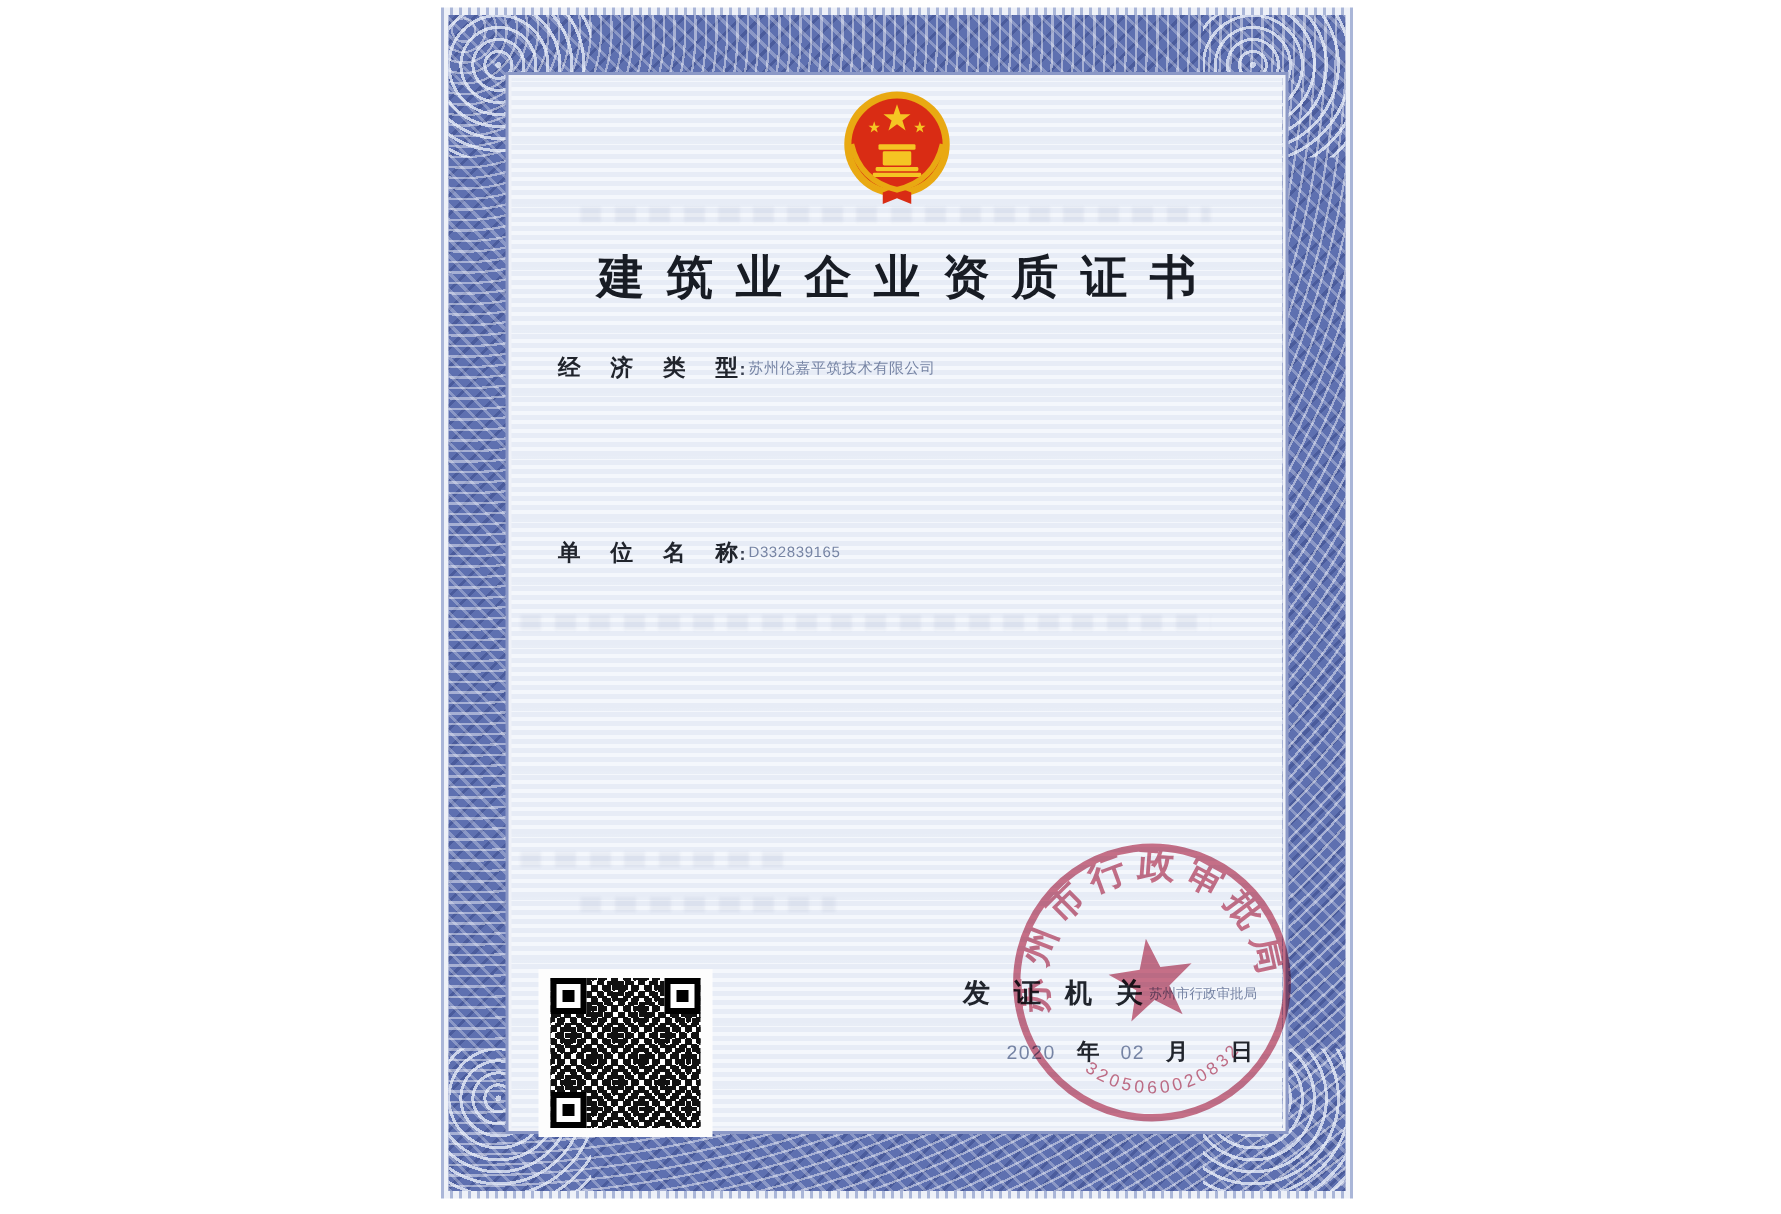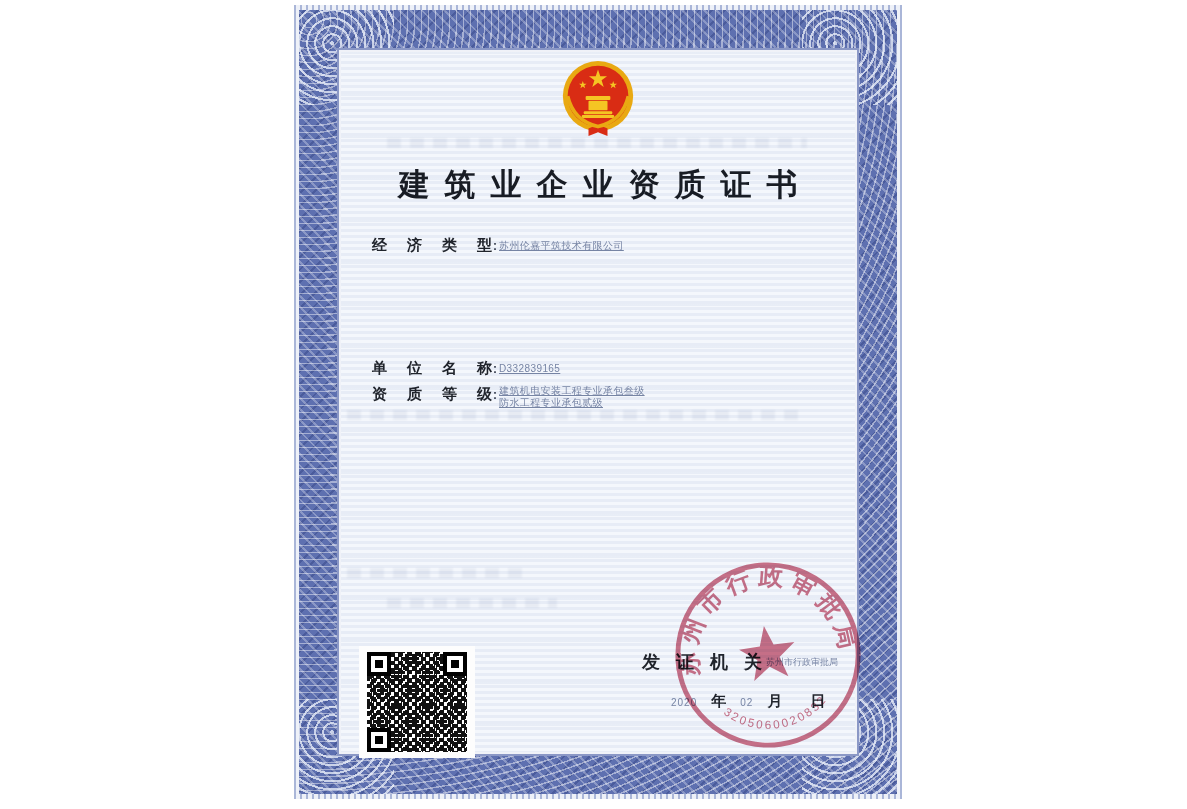--- a/index.html
+++ b/index.html
@@ -26,21 +26,21 @@
   
   .emblem{position:absolute;left:50%;top:6px;margin-left:-38px;width:76px;height:80px;}
   
   .title{position:absolute;left:0;right:0;top:112px;text-align:center;
          font-size:31px;font-weight:700;color:#181c24;letter-spacing:15px;text-indent:15px;}
   
   .row{position:absolute;left:31px;right:20px;white-space:nowrap;height:20px;}
   .lbl{display:inline-block;width:120px;font-size:15px;font-weight:700;color:#20242c;
        text-align:justify;text-align-last:justify;vertical-align:middle;}
   .colon{font-size:12px;font-weight:700;color:#3a4152;margin:0 2px 0 1px;vertical-align:middle;}
-  .val{font-size:10px;color:#7684a4;letter-spacing:.4px;vertical-align:middle;text-decoration:underline;}
+  .val{font-size:10px;color:#7684a4;letter-spacing:.4px;vertical-align:middle;}
   .rgroup{position:absolute;left:235px;top:0;white-space:nowrap;}
   .lbl-r{display:inline-block;width:148px;font-size:15px;font-weight:700;color:#20242c;
          text-align:justify;text-align-last:justify;vertical-align:middle;}
   .val-block{display:inline-block;vertical-align:top;}
   .val-block .val{display:block;line-height:12px;}
   
   .ghost{position:absolute;height:10px;opacity:.12;filter:blur(1px);pointer-events:none;
          background:repeating-linear-gradient(90deg,#8d99b8 0 14px,transparent 14px 23px);}
   
   .qr-patch{position:absolute;left:18px;top:594px;width:116px;height:112px;background:#fdfdfd;}
@@ -50,21 +50,21 @@
       image-rendering:pixelated;}
   .finder{position:absolute;width:16px;height:16px;border:4px solid #000;background:#fff;}
   .finder::after{content:"";position:absolute;left:4px;top:4px;width:8px;height:8px;background:#000;}
   .f-tl{left:0;top:0}.f-tr{right:0;top:0}.f-bl{left:0;bottom:0}
   
   .issue-org{position:absolute;left:301px;top:598px;white-space:nowrap;}
   .issue-lbl{display:inline-block;width:120px;font-size:18px;font-weight:700;color:#20242c;
              text-align:justify;text-align-last:justify;vertical-align:middle;}
   .issue-val{font-size:9px;color:#7684a4;margin-left:4px;vertical-align:middle;}
   .date-row{position:absolute;left:330px;top:640px;white-space:nowrap;font-size:15px;font-weight:700;color:#20242c;}
-  .date-num{font-size:10px;font-weight:400;color:#7684a4;letter-spacing:1px;}
+  .date-num{font-size:13px;font-weight:400;color:#7684a4;letter-spacing:1px;}
   .date-row span{margin-right:14px;}
   
   .seal{position:absolute;left:329px;top:505px;width:196px;height:196px;opacity:.8;
         mix-blend-mode:multiply;transform:rotate(-8deg);}
 </style>
 </head>
 <body>
 
 <div class="stage">
   <div class="cert">
@@ -103,23 +103,20 @@
           <span class="lbl">经济类型</span><span class="colon">:</span><span class="val">苏州伦嘉平筑技术有限公司</span>
         </div>
 
 
 
 
         <div class="row" style="top:307px">
           <span class="lbl">单位名称</span><span class="colon">:</span><span class="val">D332839165</span>
         </div>
 
-        <div class="row" style="top:333px">
-          <span class="lbl">资质等级</span><span class="colon">:</span><span class="val-block"><span class="val">建筑机电安装工程专业承包叁级</span><span class="val">防水工程专业承包贰级</span></span>
-        </div>
 
         <div class="qr-patch">
           <div class="qr">
             <div class="finder f-tl"></div>
             <div class="finder f-tr"></div>
             <div class="finder f-bl"></div>
           </div>
         </div>
 
         <div class="issue-org">

